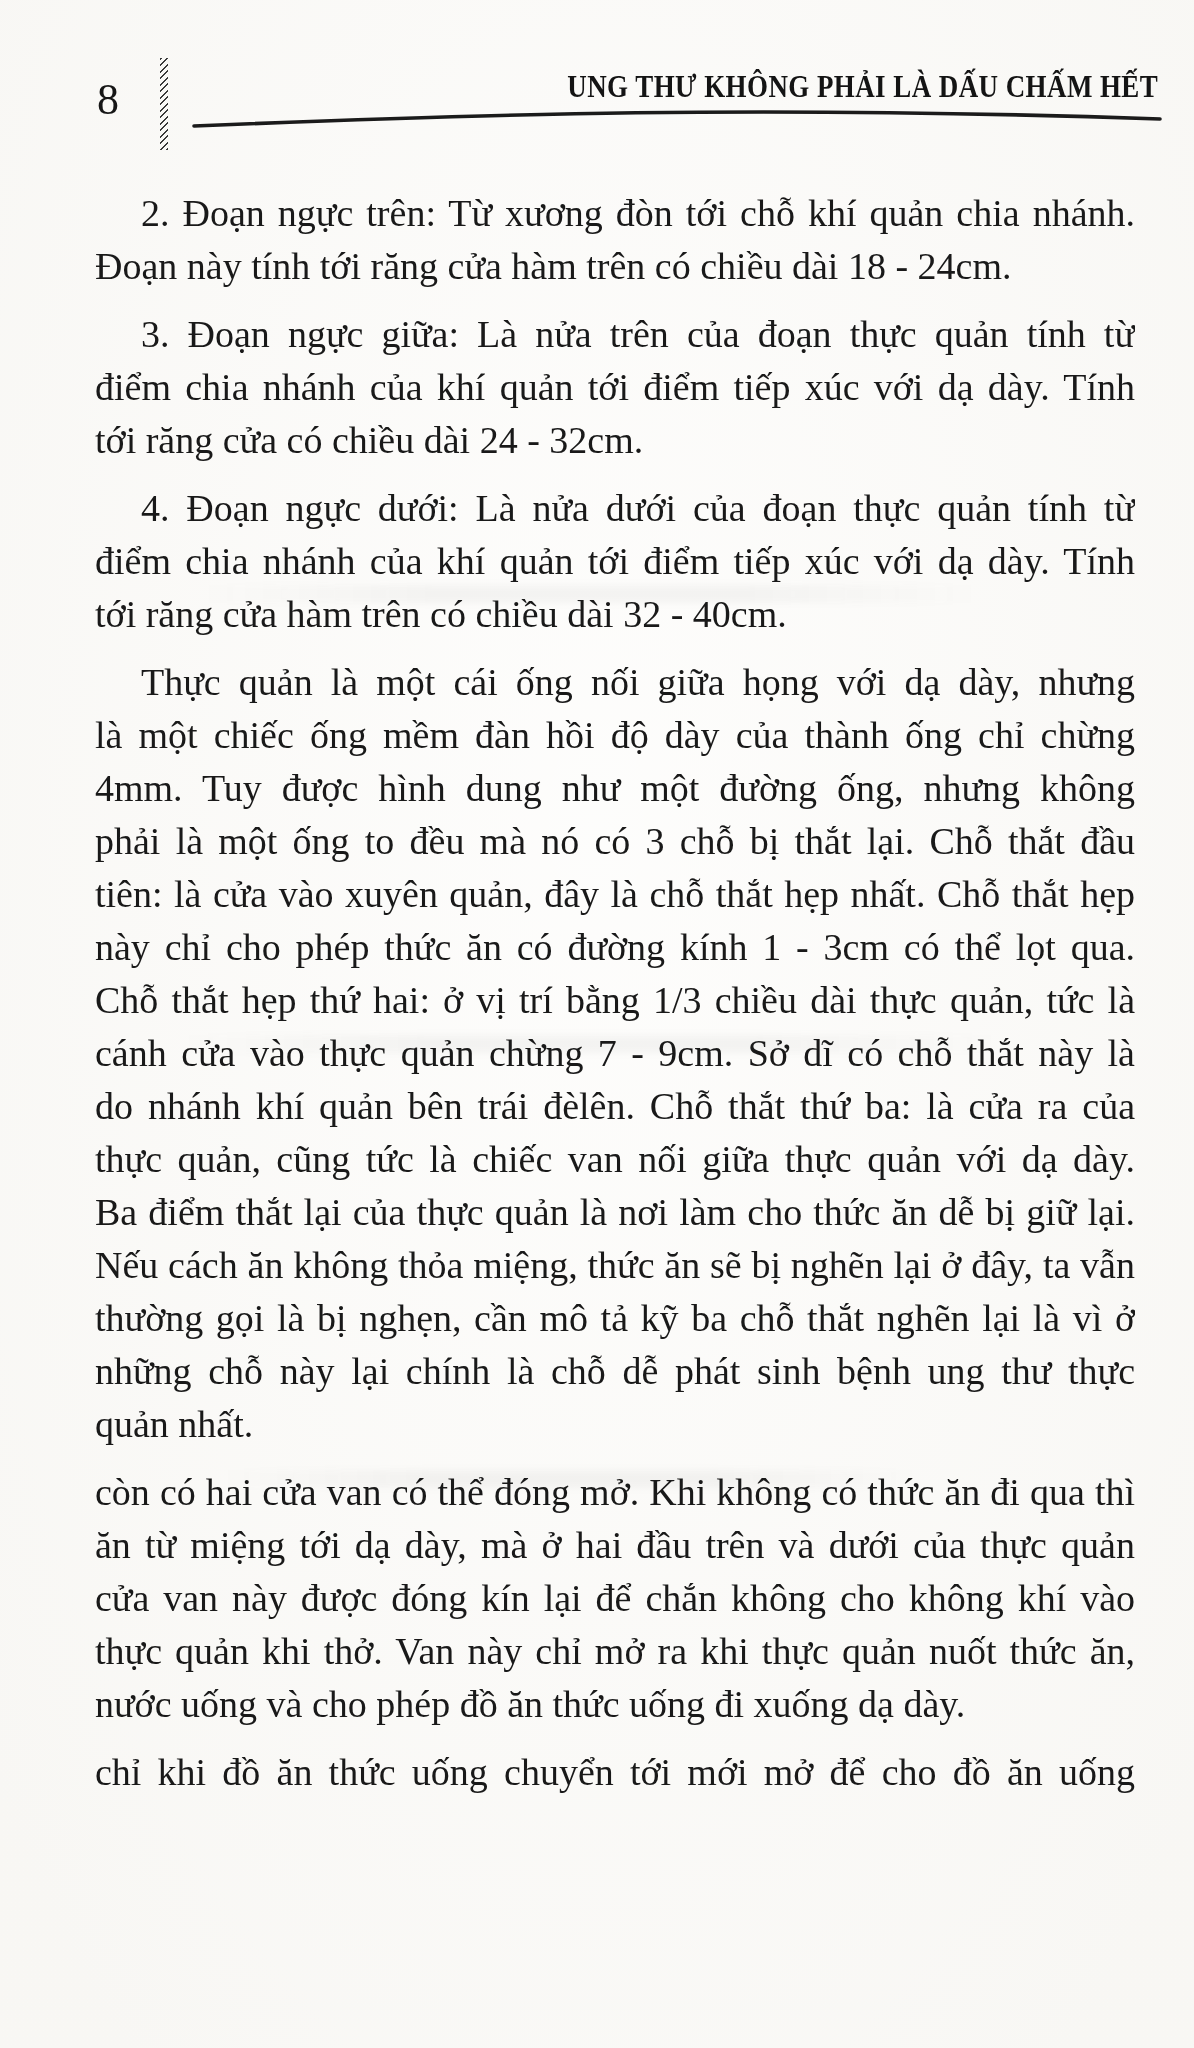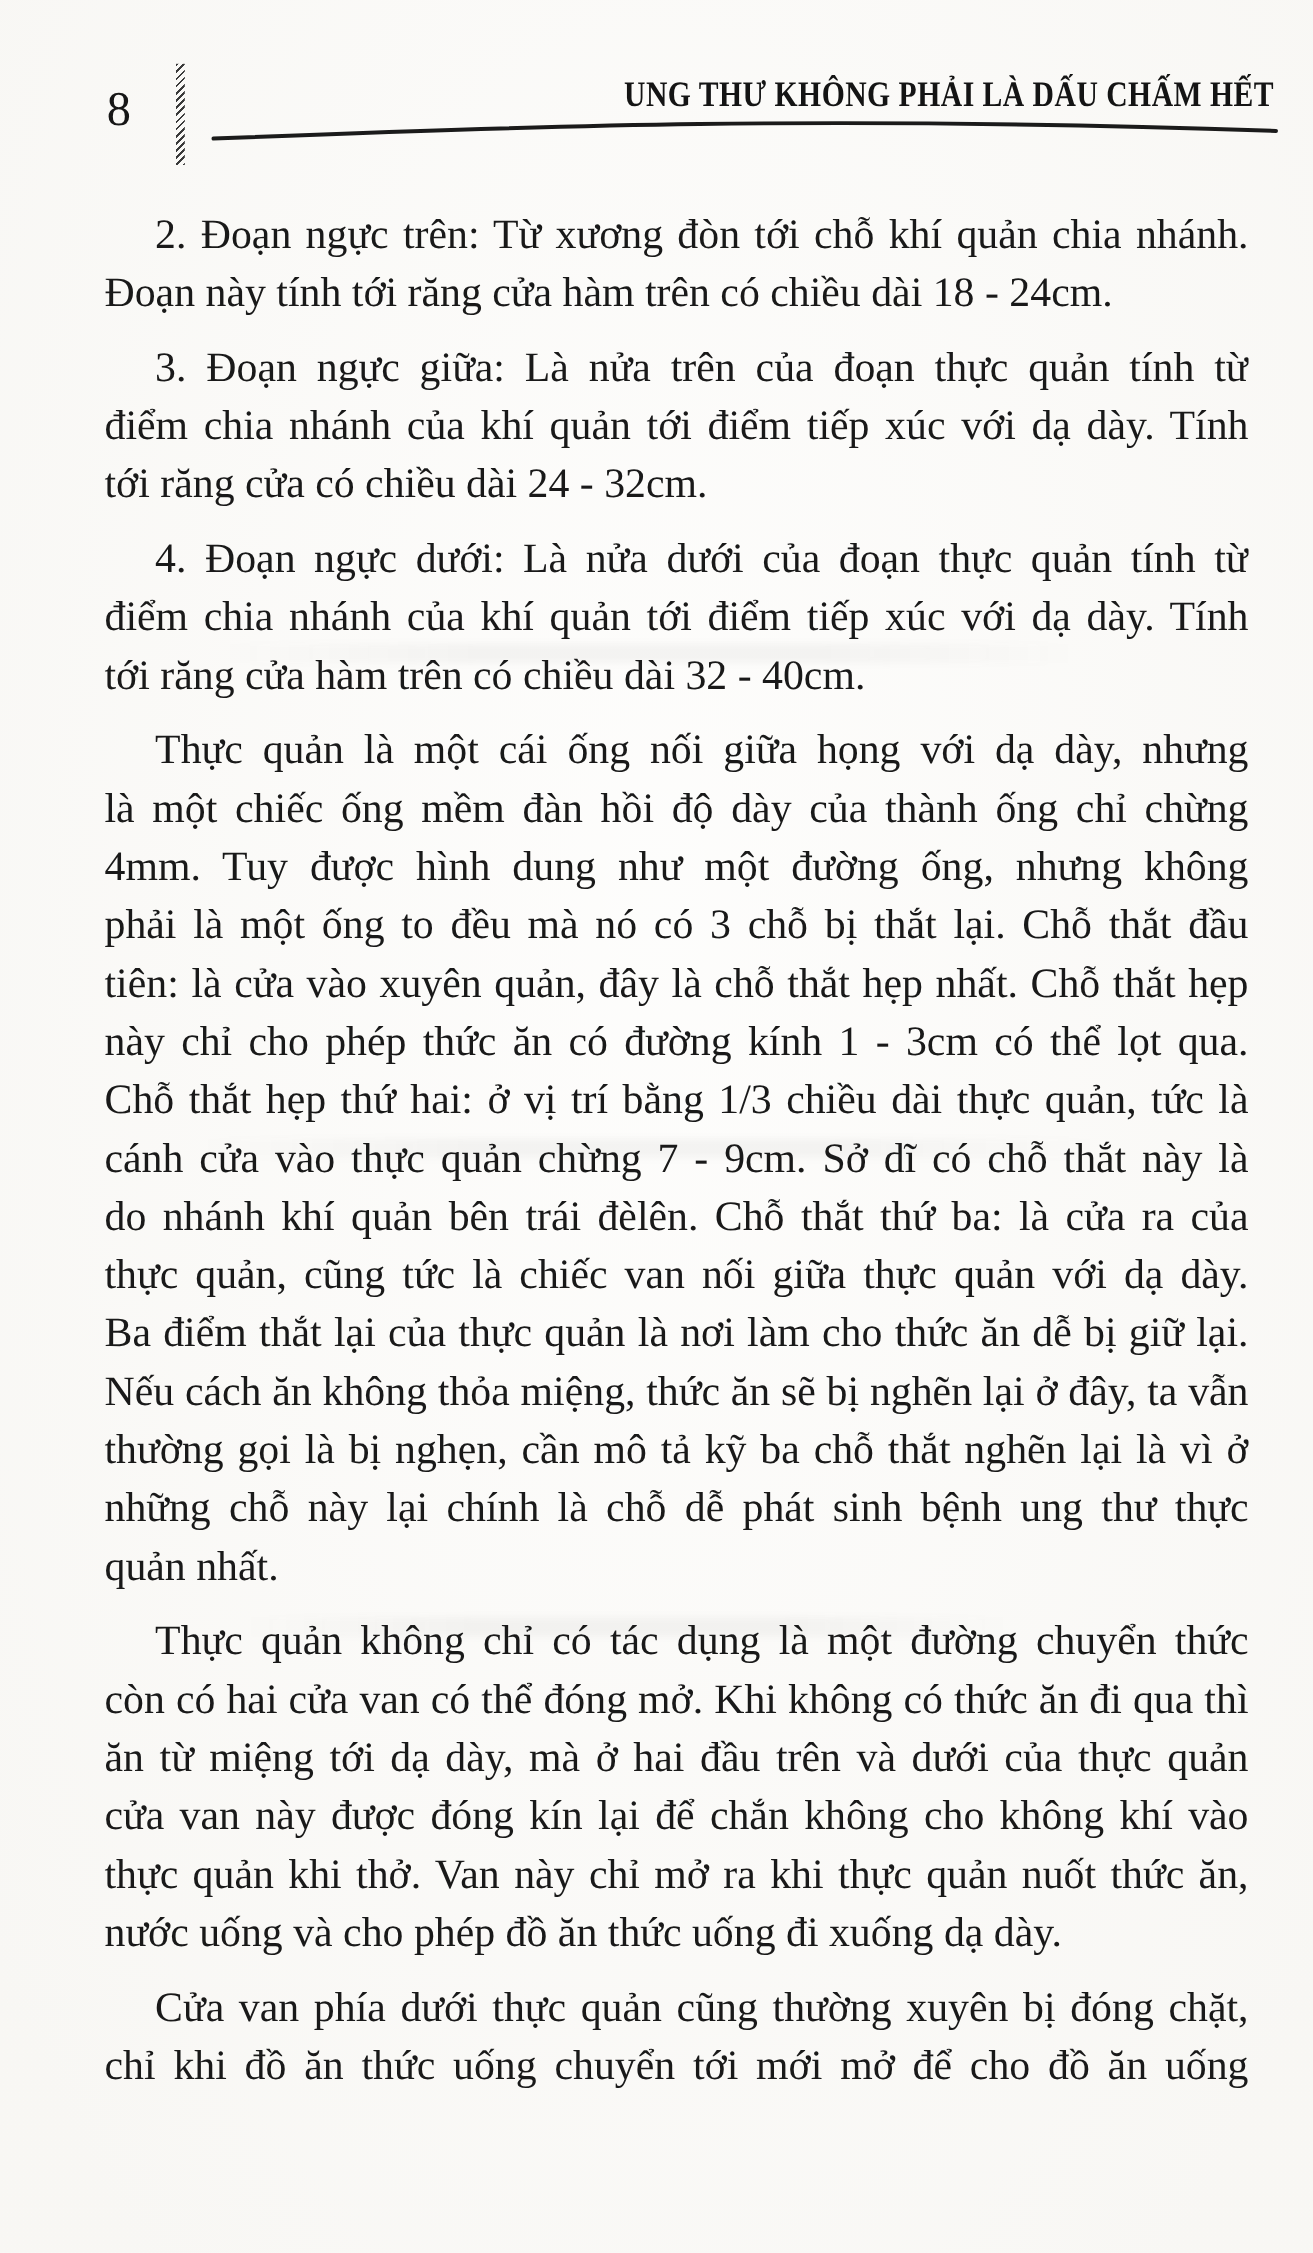--- a/index.html
+++ b/index.html
@@ -144,26 +144,24 @@
         <div class="line">cánh cửa vào thực quản chừng 7 - 9cm. Sở dĩ có chỗ thắt này là</div>
         <div class="line">do nhánh khí quản bên trái đèlên. Chỗ thắt thứ ba: là cửa ra của</div>
         <div class="line">thực quản, cũng tức là chiếc van nối giữa thực quản với dạ dày.</div>
         <div class="line">Ba điểm thắt lại của thực quản là nơi làm cho thức ăn dễ bị giữ lại.</div>
         <div class="line">Nếu cách ăn không thỏa miệng, thức ăn sẽ bị nghẽn lại ở đây, ta vẫn</div>
         <div class="line">thường gọi là bị nghẹn, cần mô tả kỹ ba chỗ thắt nghẽn lại là vì ở</div>
         <div class="line">những chỗ này lại chính là chỗ dễ phát sinh bệnh ung thư thực</div>
         <div class="line last">quản nhất.</div>
       </div>
       <div class="paragraph">
-        <div class="line first">Thực quản không chỉ có tác dụng là một đường chuyển thức</div>
         <div class="line">còn có hai cửa van có thể đóng mở. Khi không có thức ăn đi qua thì</div>
         <div class="line">ăn từ miệng tới dạ dày, mà ở hai đầu trên và dưới của thực quản</div>
         <div class="line">cửa van này được đóng kín lại để chắn không cho không khí vào</div>
         <div class="line">thực quản khi thở. Van này chỉ mở ra khi thực quản nuốt thức ăn,</div>
         <div class="line last">nước uống và cho phép đồ ăn thức uống đi xuống dạ dày.</div>
       </div>
       <div class="paragraph">
-        <div class="line first">Cửa van phía dưới thực quản cũng thường xuyên bị đóng chặt,</div>
         <div class="line">chỉ khi đồ ăn thức uống chuyển tới mới mở để cho đồ ăn uống</div>
       </div>
     </div>
 
 </div>
 
 </body></html>

